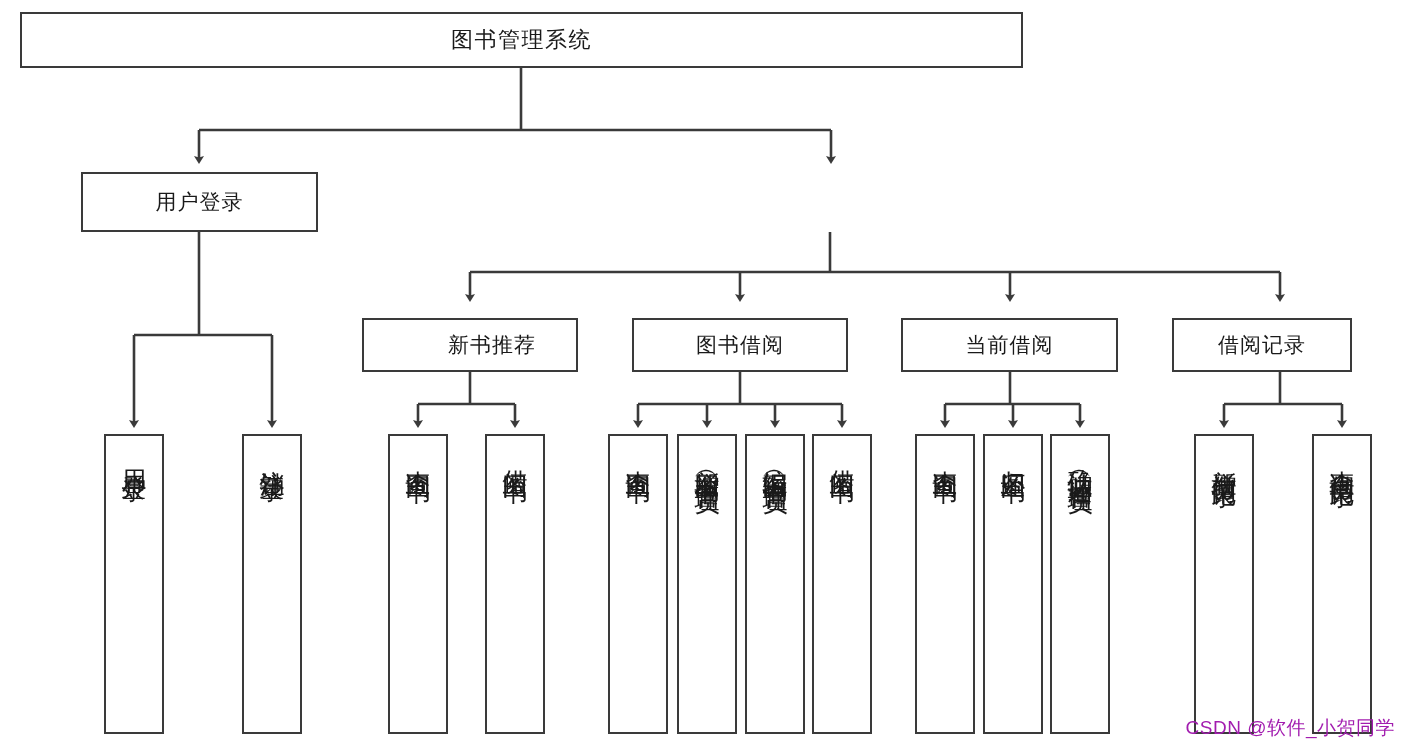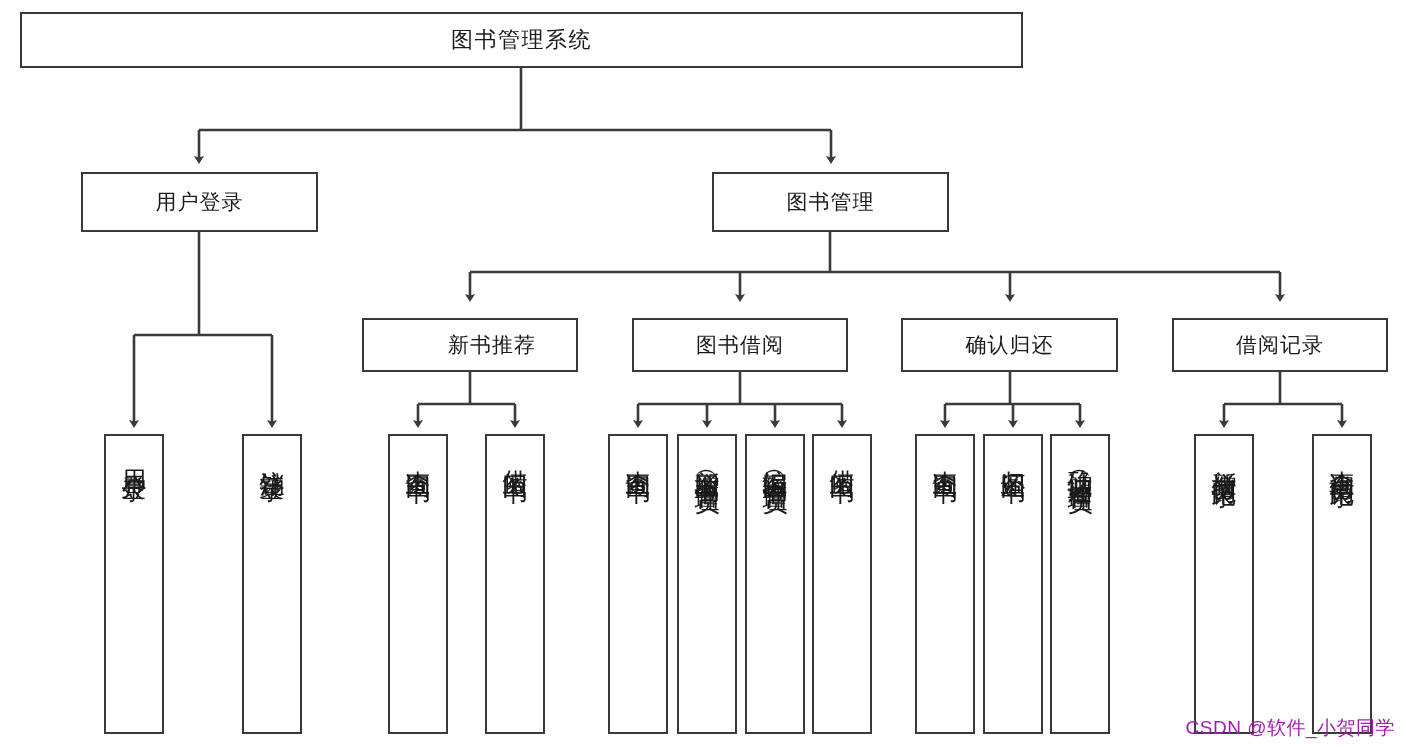--- a/index.html
+++ b/index.html
@@ -114,34 +114,31 @@
     </g>
   </svg>
 
   <div class="node node-horizontal node-root" style="left:20px;top:12px;width:1003px;height:56px;">
     <span class="label">图书管理系统</span>
   </div>
 
   <div class="node node-horizontal" style="left:81px;top:172px;width:237px;height:60px;">
     <span class="label">用户登录</span>
   </div>
-  <div class="node node-horizontal" style="left:712px;top:172px;width:237px;height:60px;">
-    <span class="label">图书管理</span>
-  </div>
 
   <div class="node node-horizontal" style="left:362px;top:318px;width:216px;height:54px;padding-left:44px;">
     <span class="label">新书推荐</span>
   </div>
   <div class="node node-horizontal" style="left:632px;top:318px;width:216px;height:54px;">
     <span class="label">图书借阅</span>
   </div>
   <div class="node node-horizontal" style="left:901px;top:318px;width:217px;height:54px;">
-    <span class="label">确认归还</span>
+    <span class="label">当前借阅</span>
   </div>
-  <div class="node node-horizontal" style="left:1172px;top:318px;width:216px;height:54px;">
+  <div class="node node-horizontal" style="left:1172px;top:318px;width:180px;height:54px;">
     <span class="label">借阅记录</span>
   </div>
 
   <div class="node node-vertical" style="left:104px;top:434px;width:60px;height:300px;">
     <span class="label">用户登录</span>
   </div>
   <div class="node node-vertical" style="left:242px;top:434px;width:60px;height:300px;">
     <span class="label">注销登录</span>
   </div>
 

